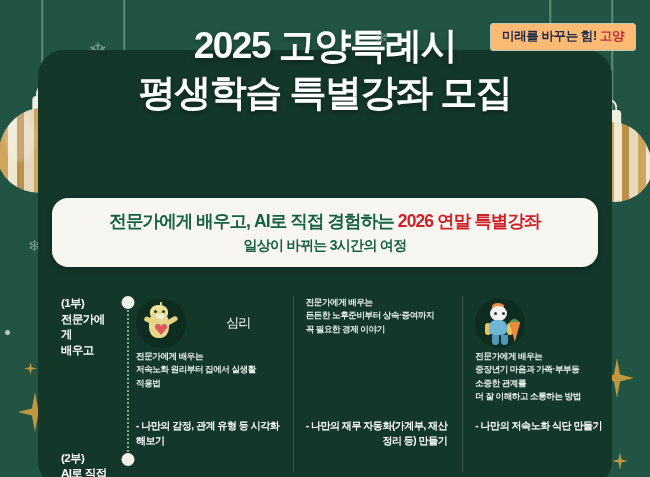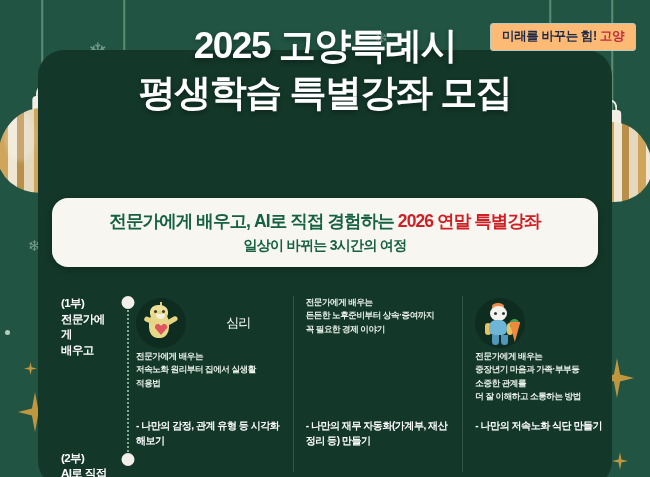--- a/index.html
+++ b/index.html
@@ -91,21 +91,21 @@
   .col .head { display:flex; align-items:center; gap:6px; height:54px; }
   .avatar { width:50px; height:50px; border-radius:50%; background:#0e2c20;
             position:relative; flex:0 0 auto; overflow:hidden; }
   .col .cname { color:#ffffff; font-size:13px; font-weight:400; letter-spacing:-.8px;
                 flex:1; text-align:center; }
 
   .col .desc { color:#e8f0e9; font-size:8.6px; font-weight:600; letter-spacing:-.45px;
                line-height:1.55; margin-top:0; white-space:pre-line; }
   .col .bullet { color:#ffffff; font-size:10px; font-weight:700; letter-spacing:-.45px;
                  line-height:1.5; position:absolute; left:0; top:122px; white-space:pre-line; }
-  .col + .col .bullet { left:12px; }
+  .col + .col .bullet { left:12px;text-align:right; }
 
   
   .ch { position:absolute; left:0; top:0; width:100%; height:100%; }
   .ch i { position:absolute; display:block; }
 
   
   .c-psy .body { left:26%; top:26%; width:40%; height:54%; background:#e8d98a;
                  border-radius:46% 46% 40% 40%; }
   .c-psy .head { left:28%; top:14%; width:36%; height:30%; background:#ecdf97; border-radius:44%; }
   .c-psy .eye  { width:3px; height:3px; background:#3b3a22; border-radius:50%; top:24%; }

